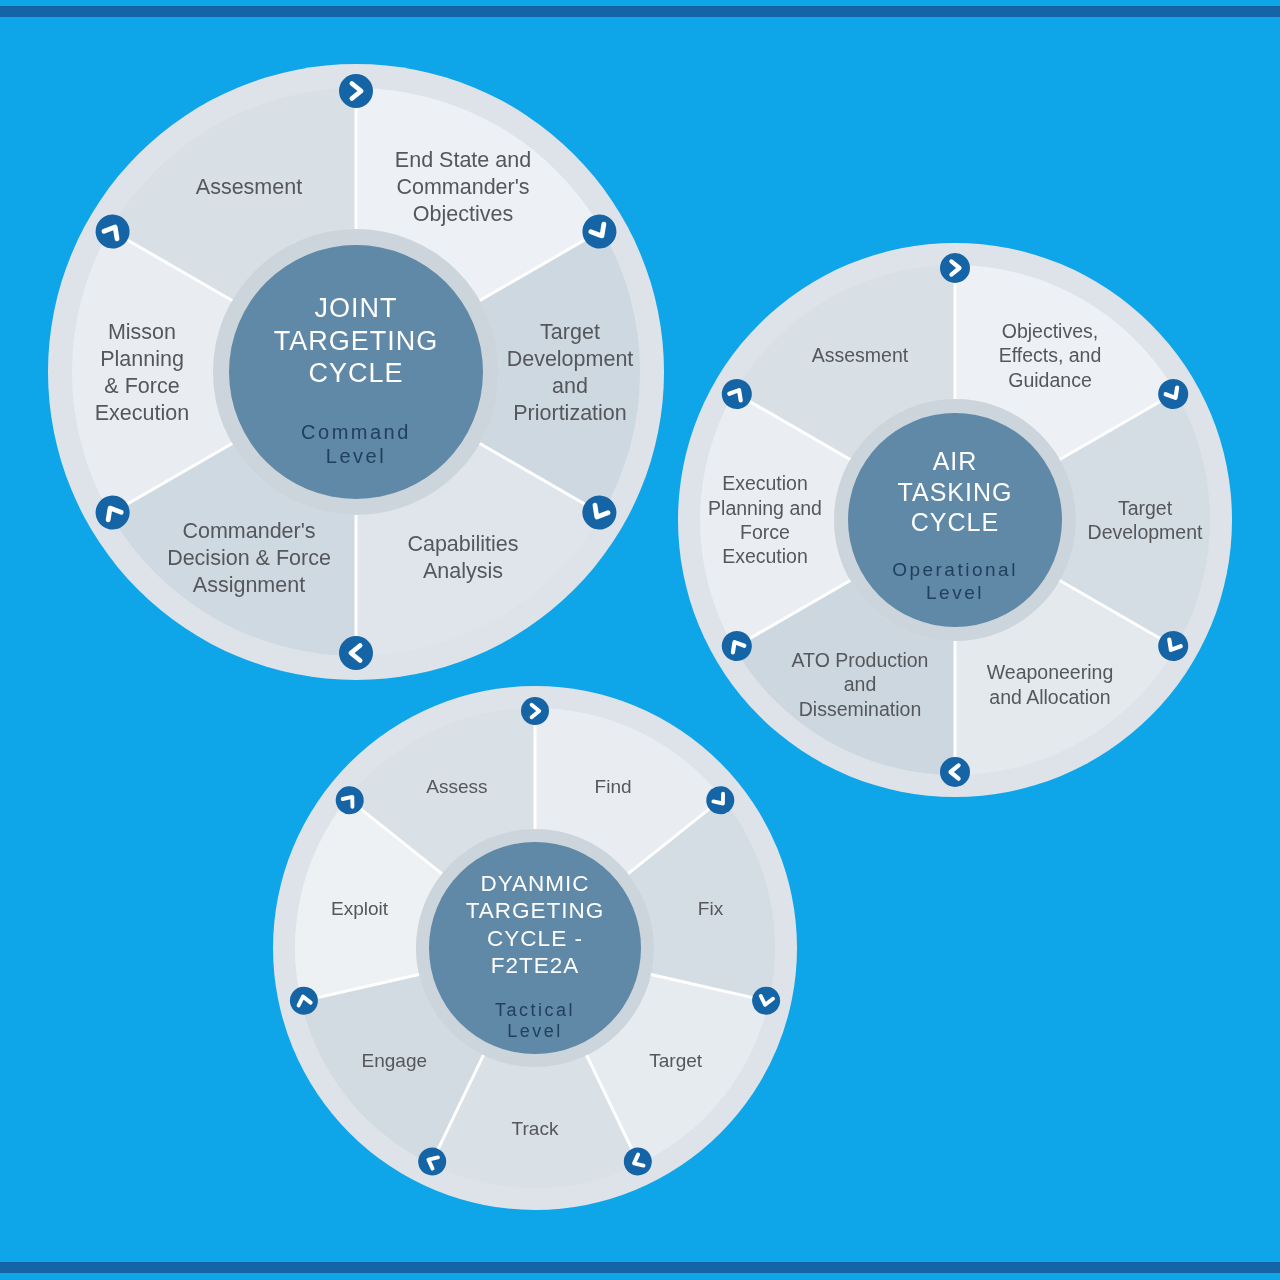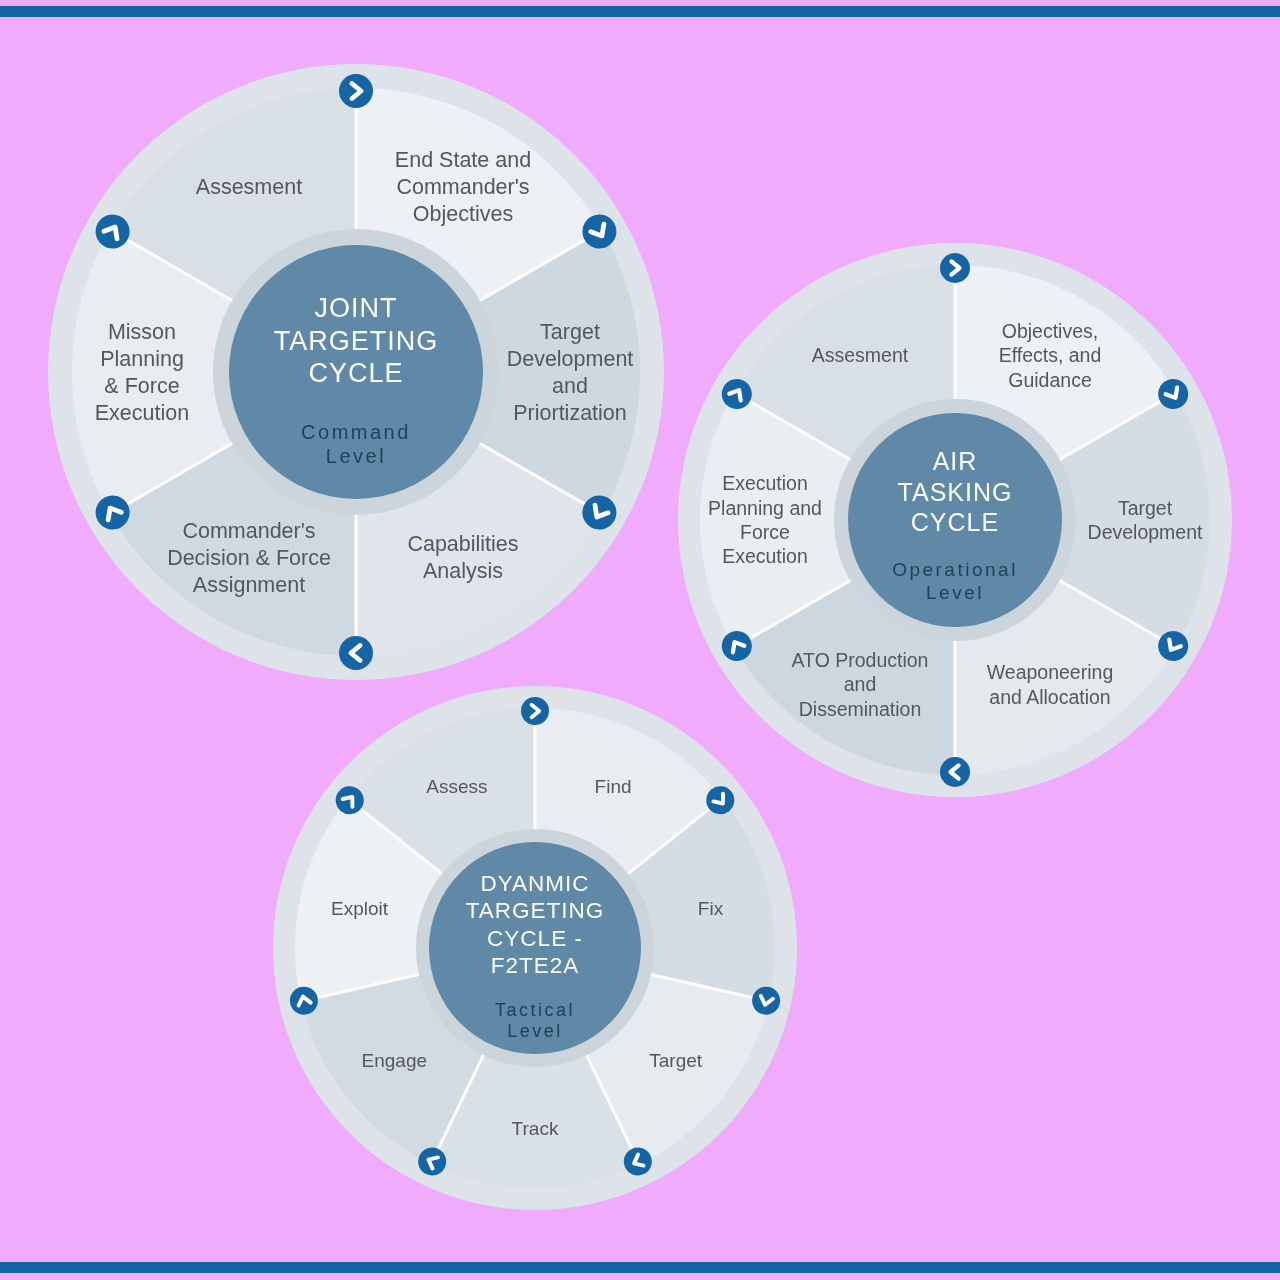--- a/index.html
+++ b/index.html
@@ -1,19 +1,19 @@
 <!DOCTYPE html>
 <html><head>
 <meta charset="utf-8">
 <style>
   html,body{margin:0;padding:0;background:#ffffff;}
   .stage{
     position:relative;
     width:1280px;height:1280px;
-    background:#f0abfc;
+    background:#0ea5e9;
     font-family:"Liberation Sans","DejaVu Sans",sans-serif;
     overflow:hidden;
   }
   .accent-bar{position:absolute;left:0;right:0;height:11px;}
   #top-bar{top:6px;}
   #bottom-bar{bottom:7px;}
   #diagram{position:absolute;left:0;top:0;}
   svg text{font-family:"Liberation Sans","DejaVu Sans",sans-serif;}
 </style>
 </head>

